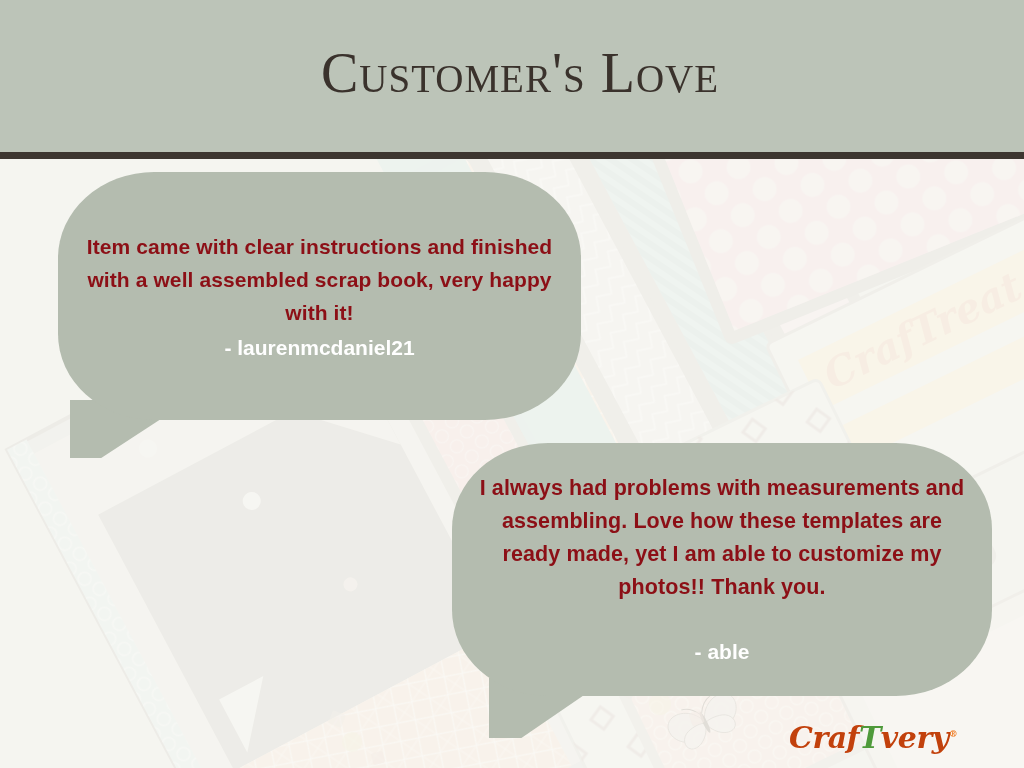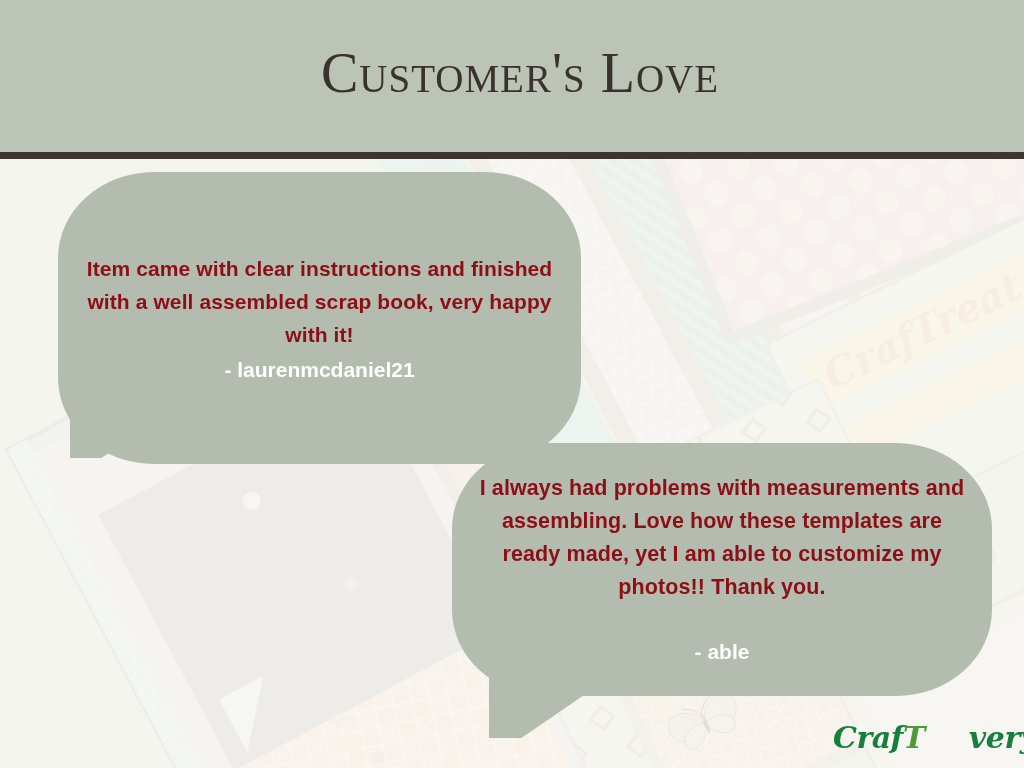--- a/index.html
+++ b/index.html
@@ -63,21 +63,21 @@
     position: absolute;
     background: #b4bcaf;
     box-sizing: border-box;
     display: flex;
     flex-direction: column;
     justify-content: center;
     align-items: center;
   }
   .bubble-1 {
     left: 58px; top: 172px;
-    width: 523px; height: 292px;
+    width: 523px; height: 248px;
     border-radius: 96px / 86px;
     padding: 0 26px;
   }
   .bubble-2 {
     left: 452px; top: 443px;
     width: 540px; height: 253px;
     border-radius: 96px / 86px;
     padding: 0 22px;
     gap: 29px;
   }
@@ -121,21 +121,21 @@
     left: 789px; top: 715px;
     font-family: "DejaVu Serif", serif;
     font-size: 30px;
     font-style: italic;
     font-weight: bold;
     line-height: 38px;
     letter-spacing: -0.5px;
     white-space: nowrap;
     user-select: none;
   }
-  .logo .c-orange { color: #15803d; margin-left: 44px; }
+  .logo .c-orange { color: #c2410c; }
   .logo .c-green  { color: #4e9a3a; }
   .logo .c-tm {
     font-size: 9px;
     vertical-align: super;
     color: #ef7f2a;
     font-style: normal;
   }
 </style>
 </head>
 <body>

